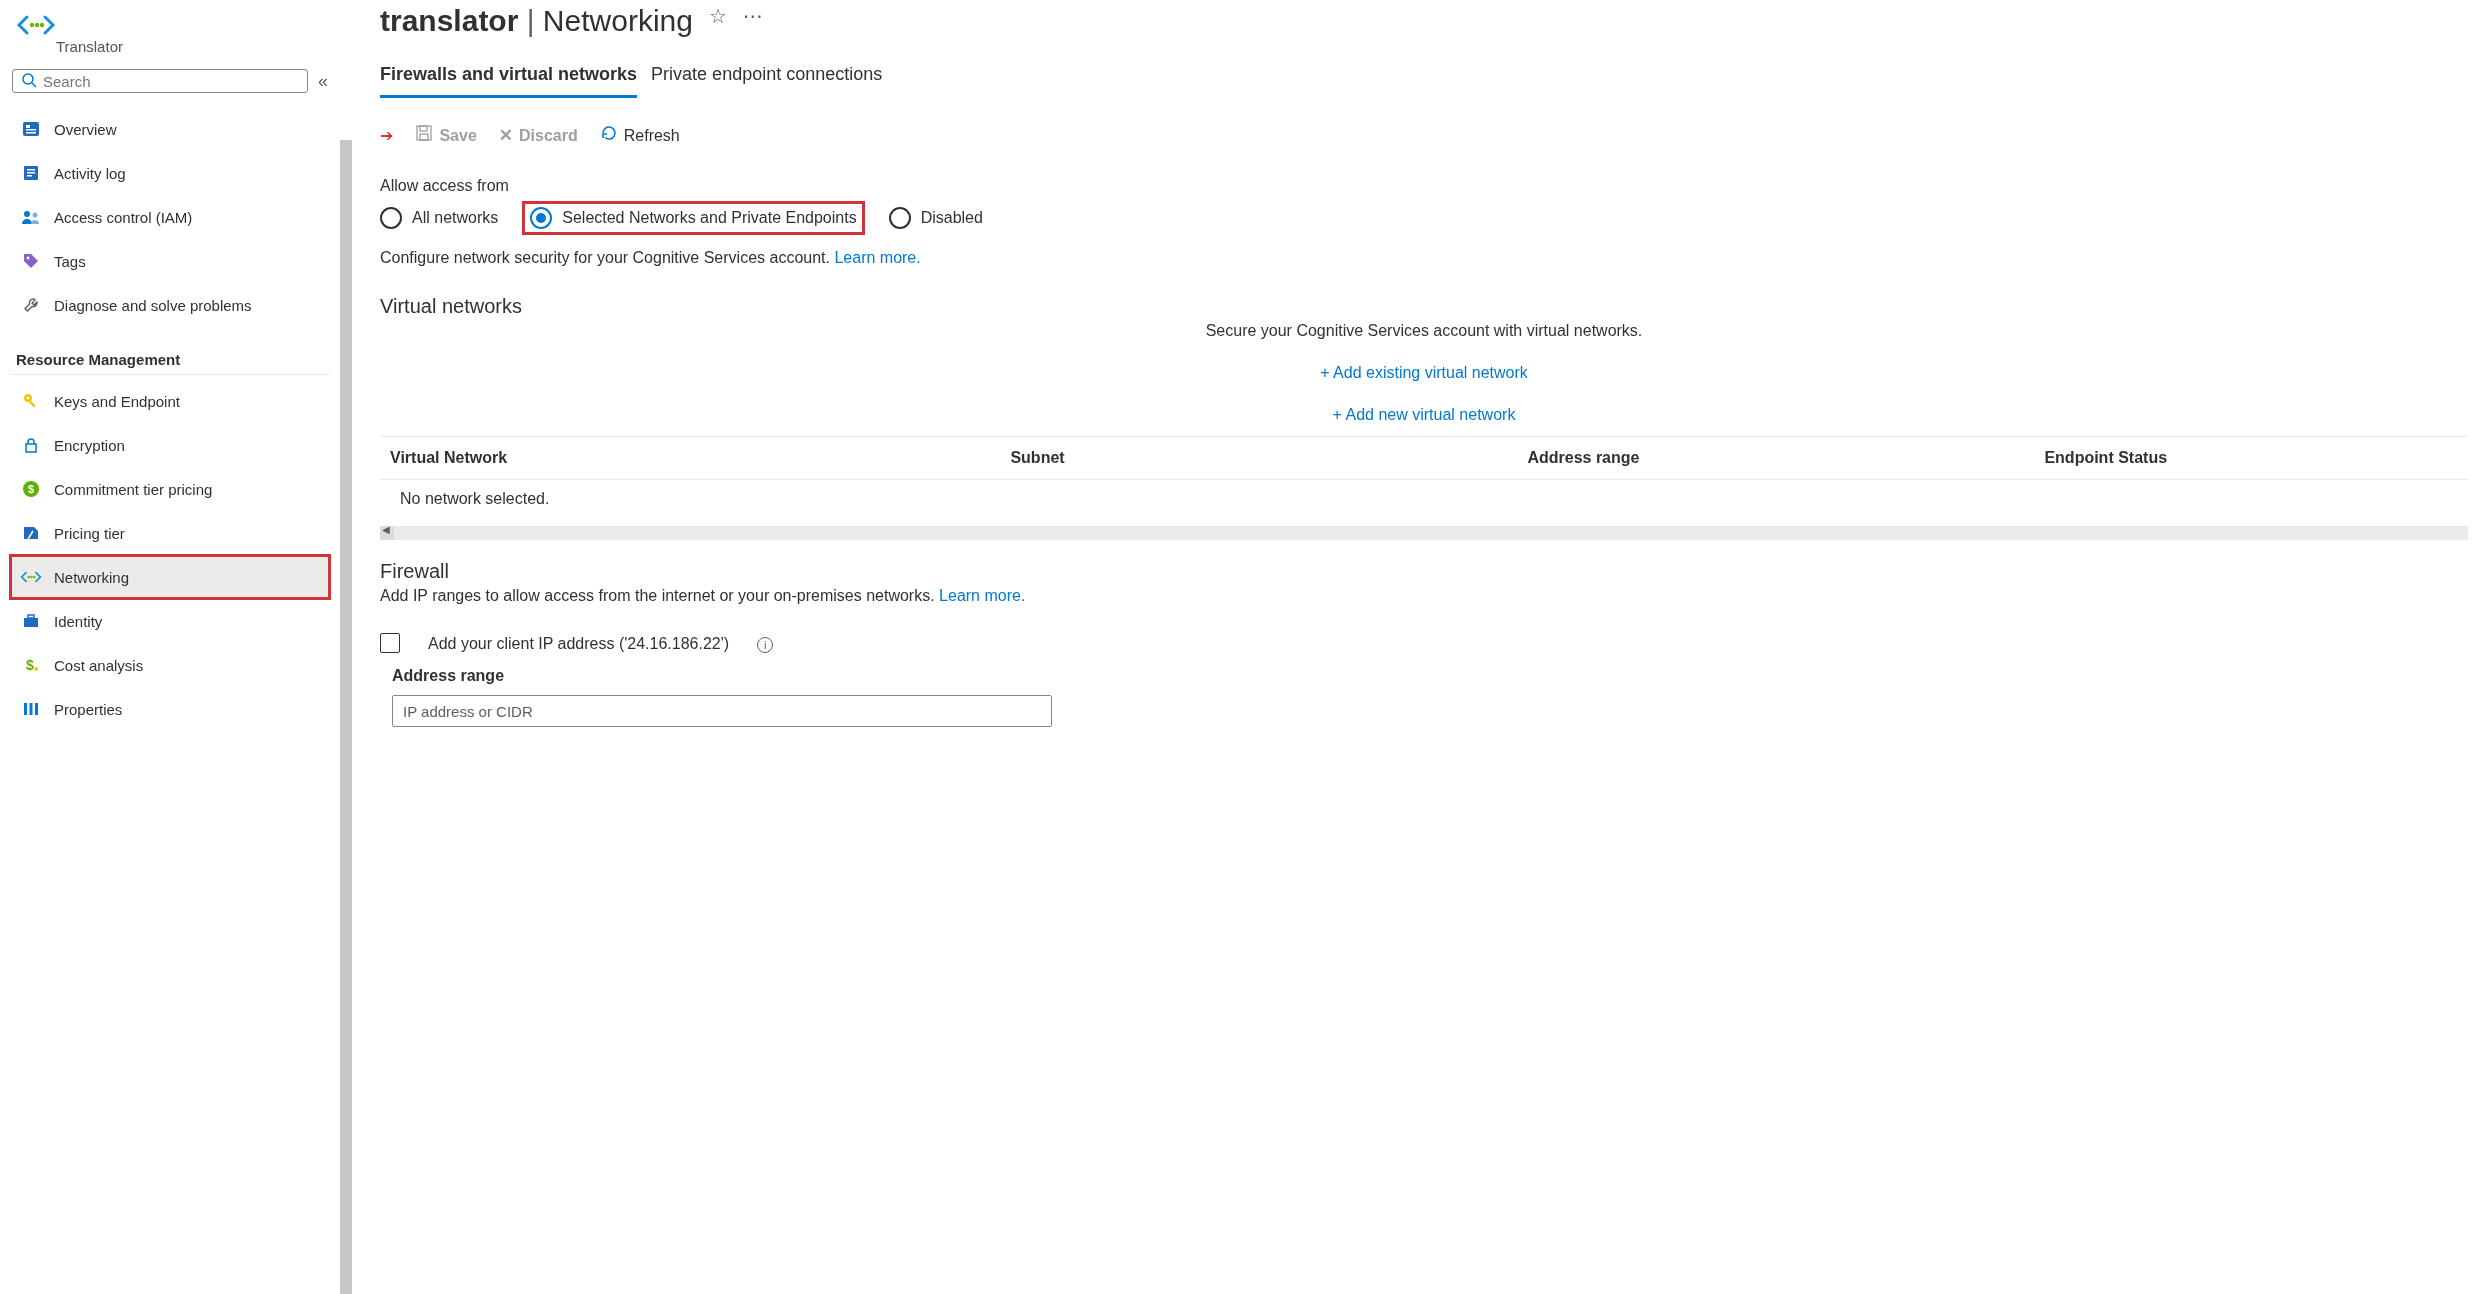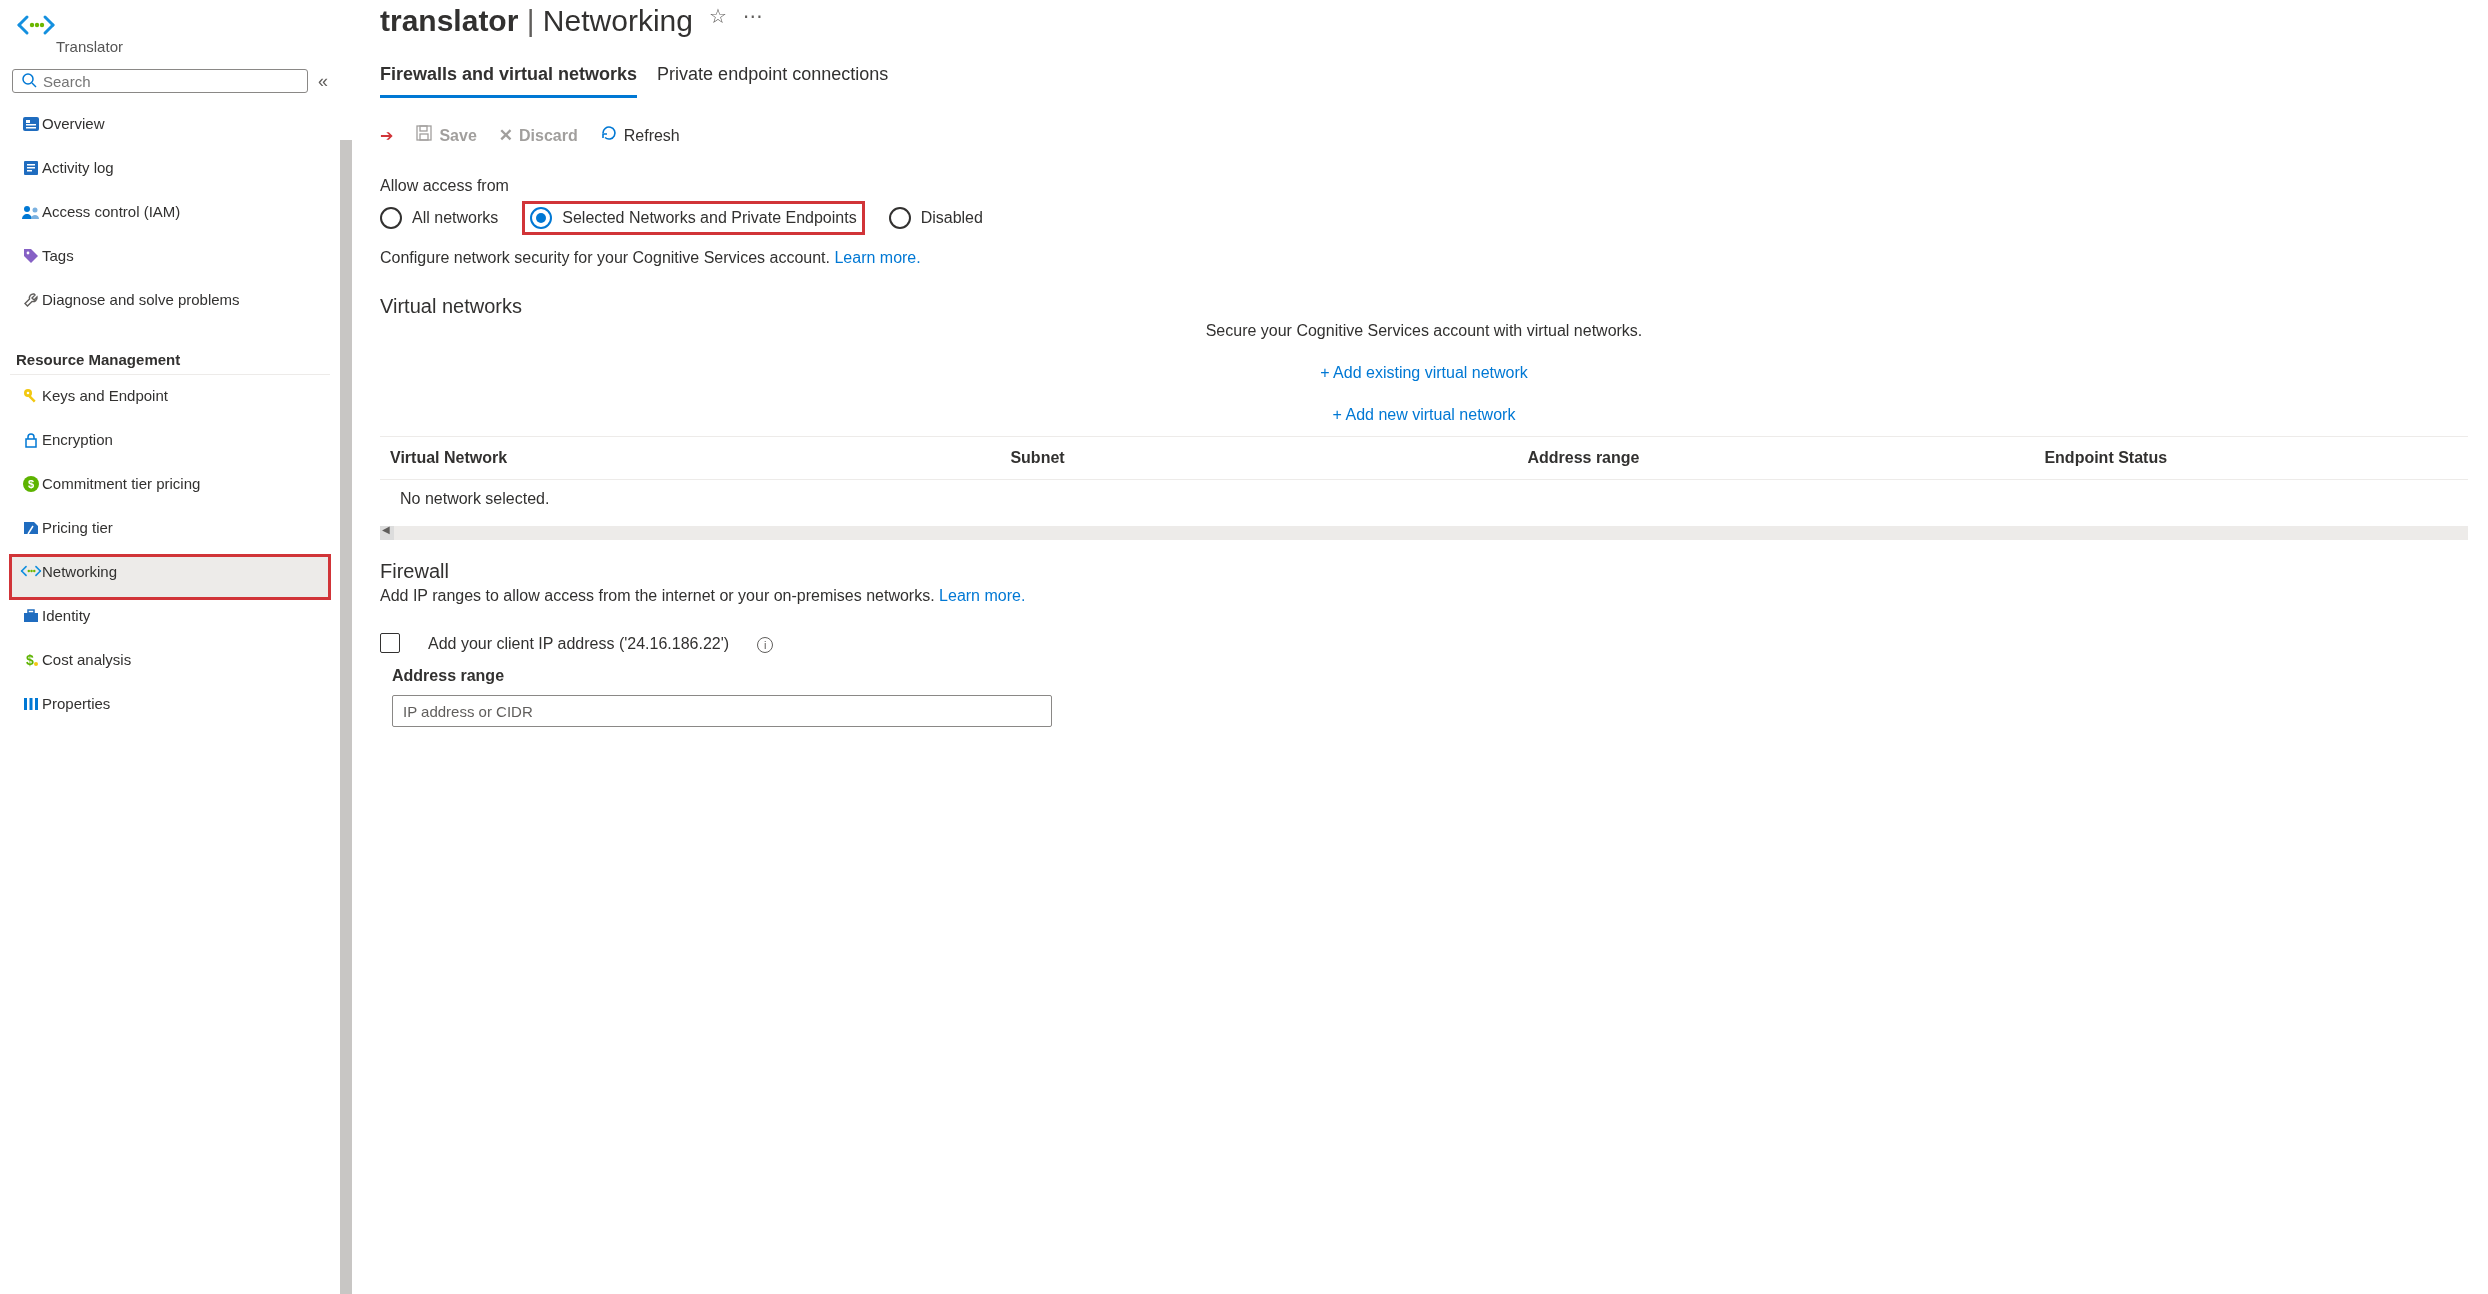--- a/index.html
+++ b/index.html
@@ -43,21 +43,21 @@
     background:transparent;
   }
   .search-box .search-icon { color:#0078d4; margin-right:6px; }
   .collapse-icon { color:#605e5c; font-size:18px; cursor:pointer; }
   .nav-group { margin-top:14px; }
   .nav-header {
     font-weight:700; font-size:15px; padding:10px 6px 6px 6px;
     border-bottom:1px solid #edebe9; margin-bottom:4px;
   }
   .nav-item {
-    display:flex; 
+    display:flex; align-items:center; gap:12px;
     padding:8px 10px; height:44px; cursor:pointer;
     border-radius:0;
     font-size:15px;
   }
   .nav-item.selected {
     background:#edebe9;
     outline:3px solid #d13438;
     outline-offset:-2px;
   }
   .nav-icon { width:22px; display:flex; justify-content:center; }
@@ -67,21 +67,21 @@
   }
   .main::before {
     
     content:""; position:absolute; left:0; top:140px; bottom:0; width:12px; background:#c8c6c4;
   }
   .title-row { display:flex; align-items:flex-start; gap:16px; margin-bottom:20px; }
   .title-text { font-size:30px; font-weight:400; }
   .title-text strong { font-weight:700; }
   .title-sep { font-weight:300; color:#605e5c; }
   .star-icon, .more-icon { color:#605e5c; font-size:20px; cursor:pointer; }
-  .tabs { display:flex; gap:20px; border-bottom:none; margin-bottom:26px; }
+  .tabs { display:flex; gap:14px; border-bottom:none; margin-bottom:26px; }
   .tab {
     font-size:18px; padding:6px 0 10px 0; cursor:pointer; color:#323130;
   }
   .tab.active { font-weight:600; border-bottom:3px solid #0078d4; }
   .toolbar { display:flex; align-items:center; gap:22px; margin-bottom:30px; }
   .red-arrow { color:#d13438; font-size:16px; }
   .tool-btn { display:flex; align-items:center; gap:6px; font-size:16px; cursor:pointer; }
   .tool-btn.disabled { color:#a19f9d;font-weight:bold; }
   .tool-btn .icon { font-size:17px; }
   .refresh-icon { color:#0078d4; }

